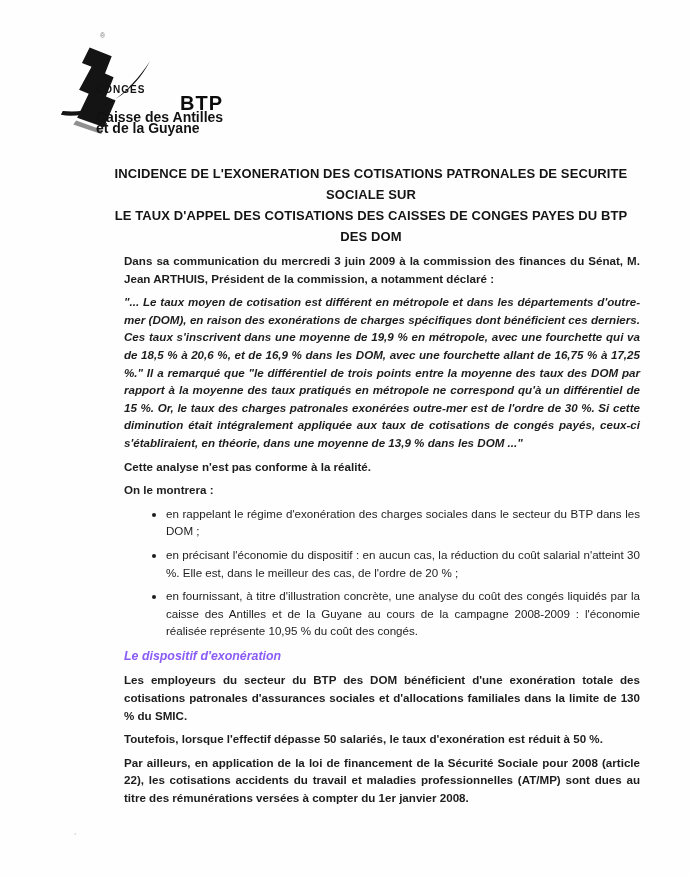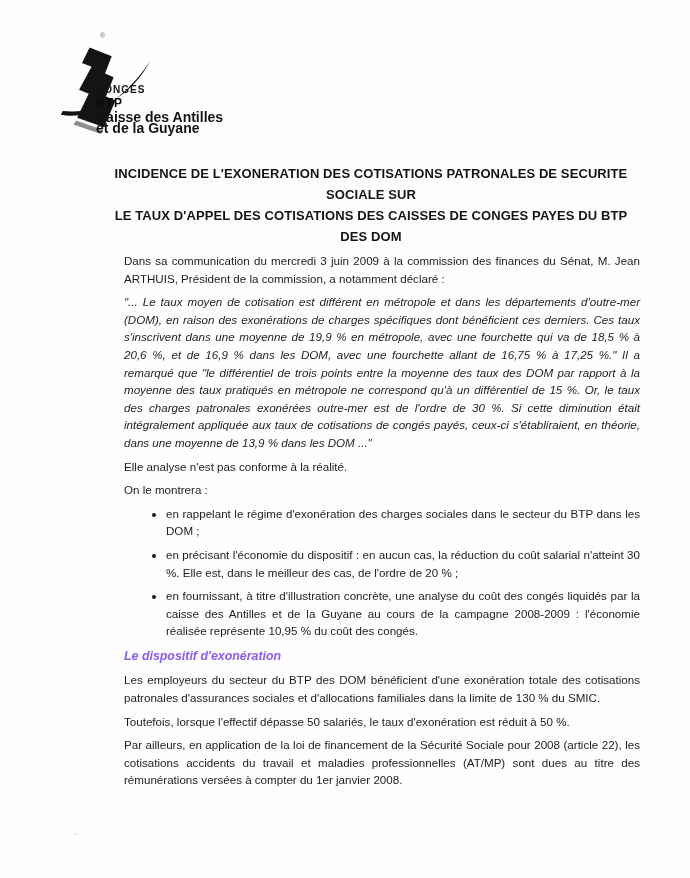--- a/index.html
+++ b/index.html
@@ -12,38 +12,38 @@
     color:#1d1d1d;
     overflow:hidden;
   }
 
   
   .logo { position:absolute; top:34px; left:56px; width:200px; height:116px; }
   .logo-mark { position:absolute; top:4px; left:0; width:98px; height:96px; }
   .logo-reg { position:absolute; top:-2px; left:44px; font-size:7px; color:#777; }
   .logo-text { position:absolute; top:50px; left:40px; white-space:nowrap; }
   .logo-line1 { font-size:10px; font-weight:bold; letter-spacing:1px; color:#121212; }
-  .logo-line2 { font-size:12px; font-weight:bold; letter-spacing:1px; color:#0c0c0c; line-height:17px; }
+  .logo-line2 { font-size:20px; font-weight:bold; letter-spacing:1px; color:#0c0c0c; line-height:17px;text-align:right; }
   .logo-line3, .logo-line4 { font-size:14px; font-weight:bold; color:#121212; line-height:11px; }
 
   
   .title {
     position:absolute; top:163px; left:100px; right:48px;
     text-align:center; font-weight:bold;
     font-size:13px; line-height:21px; color:#141414;
     letter-spacing:0.1px;
   }
 
   
   .body {
     position:absolute; top:252px; left:124px; right:50px;
     font-size:11.6px; line-height:17.6px;
     text-align:justify;
   }
-  .body p { margin:0 0 6px 0; }
+  .body p { margin:0 0 6px 0;font-weight:bold; }
   .quote { font-style:italic; }
   .body ul { margin:2px 0 6px 0; padding-left:42px; }
   .body li { margin:0 0 6px 0; text-align:justify; }
   .section-heading {
     margin:8px 0 6px 0;
     font-size:12.4px; font-weight:bold; font-style:italic;
     color:#8b5cf6; text-align:left;
   }
   .scan-mark { position:absolute; left:74px; bottom:36px; color:#b5b5b5; font-size:9px; }
 </style>
@@ -69,21 +69,21 @@
 
   <div class="title">
     <div>INCIDENCE DE L'EXONERATION DES COTISATIONS PATRONALES DE SECURITE SOCIALE SUR</div>
     <div>LE TAUX D'APPEL DES COTISATIONS DES CAISSES DE CONGES PAYES DU BTP</div>
     <div>DES DOM</div>
   </div>
 
   <div class="body">
     <p>Dans sa communication du mercredi 3 juin 2009 à la commission des finances du Sénat, M. Jean ARTHUIS, Président de la commission, a notamment déclaré :</p>
     <p class="quote">"... Le taux moyen de cotisation est différent en métropole et dans les départements d'outre-mer (DOM), en raison des exonérations de charges spécifiques dont bénéficient ces derniers. Ces taux s'inscrivent dans une moyenne de 19,9 % en métropole, avec une fourchette qui va de 18,5 % à 20,6 %, et de 16,9 % dans les DOM, avec une fourchette allant de 16,75 % à 17,25 %." Il a remarqué que "le différentiel de trois points entre la moyenne des taux des DOM par rapport à la moyenne des taux pratiqués en métropole ne correspond qu'à un différentiel de 15 %. Or, le taux des charges patronales exonérées outre-mer est de l'ordre de 30 %. Si cette diminution était intégralement appliquée aux taux de cotisations de congés payés, ceux-ci s'établiraient, en théorie, dans une moyenne de 13,9 % dans les DOM ..."</p>
-    <p>Elle analyse n'est pas conforme à la réalité.</p>
+    <p>Cette analyse n'est pas conforme à la réalité.</p>
     <p>On le montrera :</p>
     <ul>
       <li>en rappelant le régime d'exonération des charges sociales dans le secteur du BTP dans les DOM ;</li>
       <li>en précisant l'économie du dispositif : en aucun cas, la réduction du coût salarial n'atteint 30 %. Elle est, dans le meilleur des cas, de l'ordre de 20 % ;</li>
       <li>en fournissant, à titre d'illustration concrète, une analyse du coût des congés liquidés par la caisse des Antilles et de la Guyane au cours de la campagne 2008-2009 : l'économie réalisée représente 10,95 % du coût des congés.</li>
     </ul>
     <h3 class="section-heading">Le dispositif d'exonération</h3>
     <p>Les employeurs du secteur du BTP des DOM bénéficient d'une exonération totale des cotisations patronales d'assurances sociales et d'allocations familiales dans la limite de 130 % du SMIC.</p>
     <p>Toutefois, lorsque l'effectif dépasse 50 salariés, le taux d'exonération est réduit à 50 %.</p>
     <p>Par ailleurs, en application de la loi de financement de la Sécurité Sociale pour 2008 (article 22), les cotisations accidents du travail et maladies professionnelles (AT/MP) sont dues au titre des rémunérations versées à compter du 1er janvier 2008.</p>

